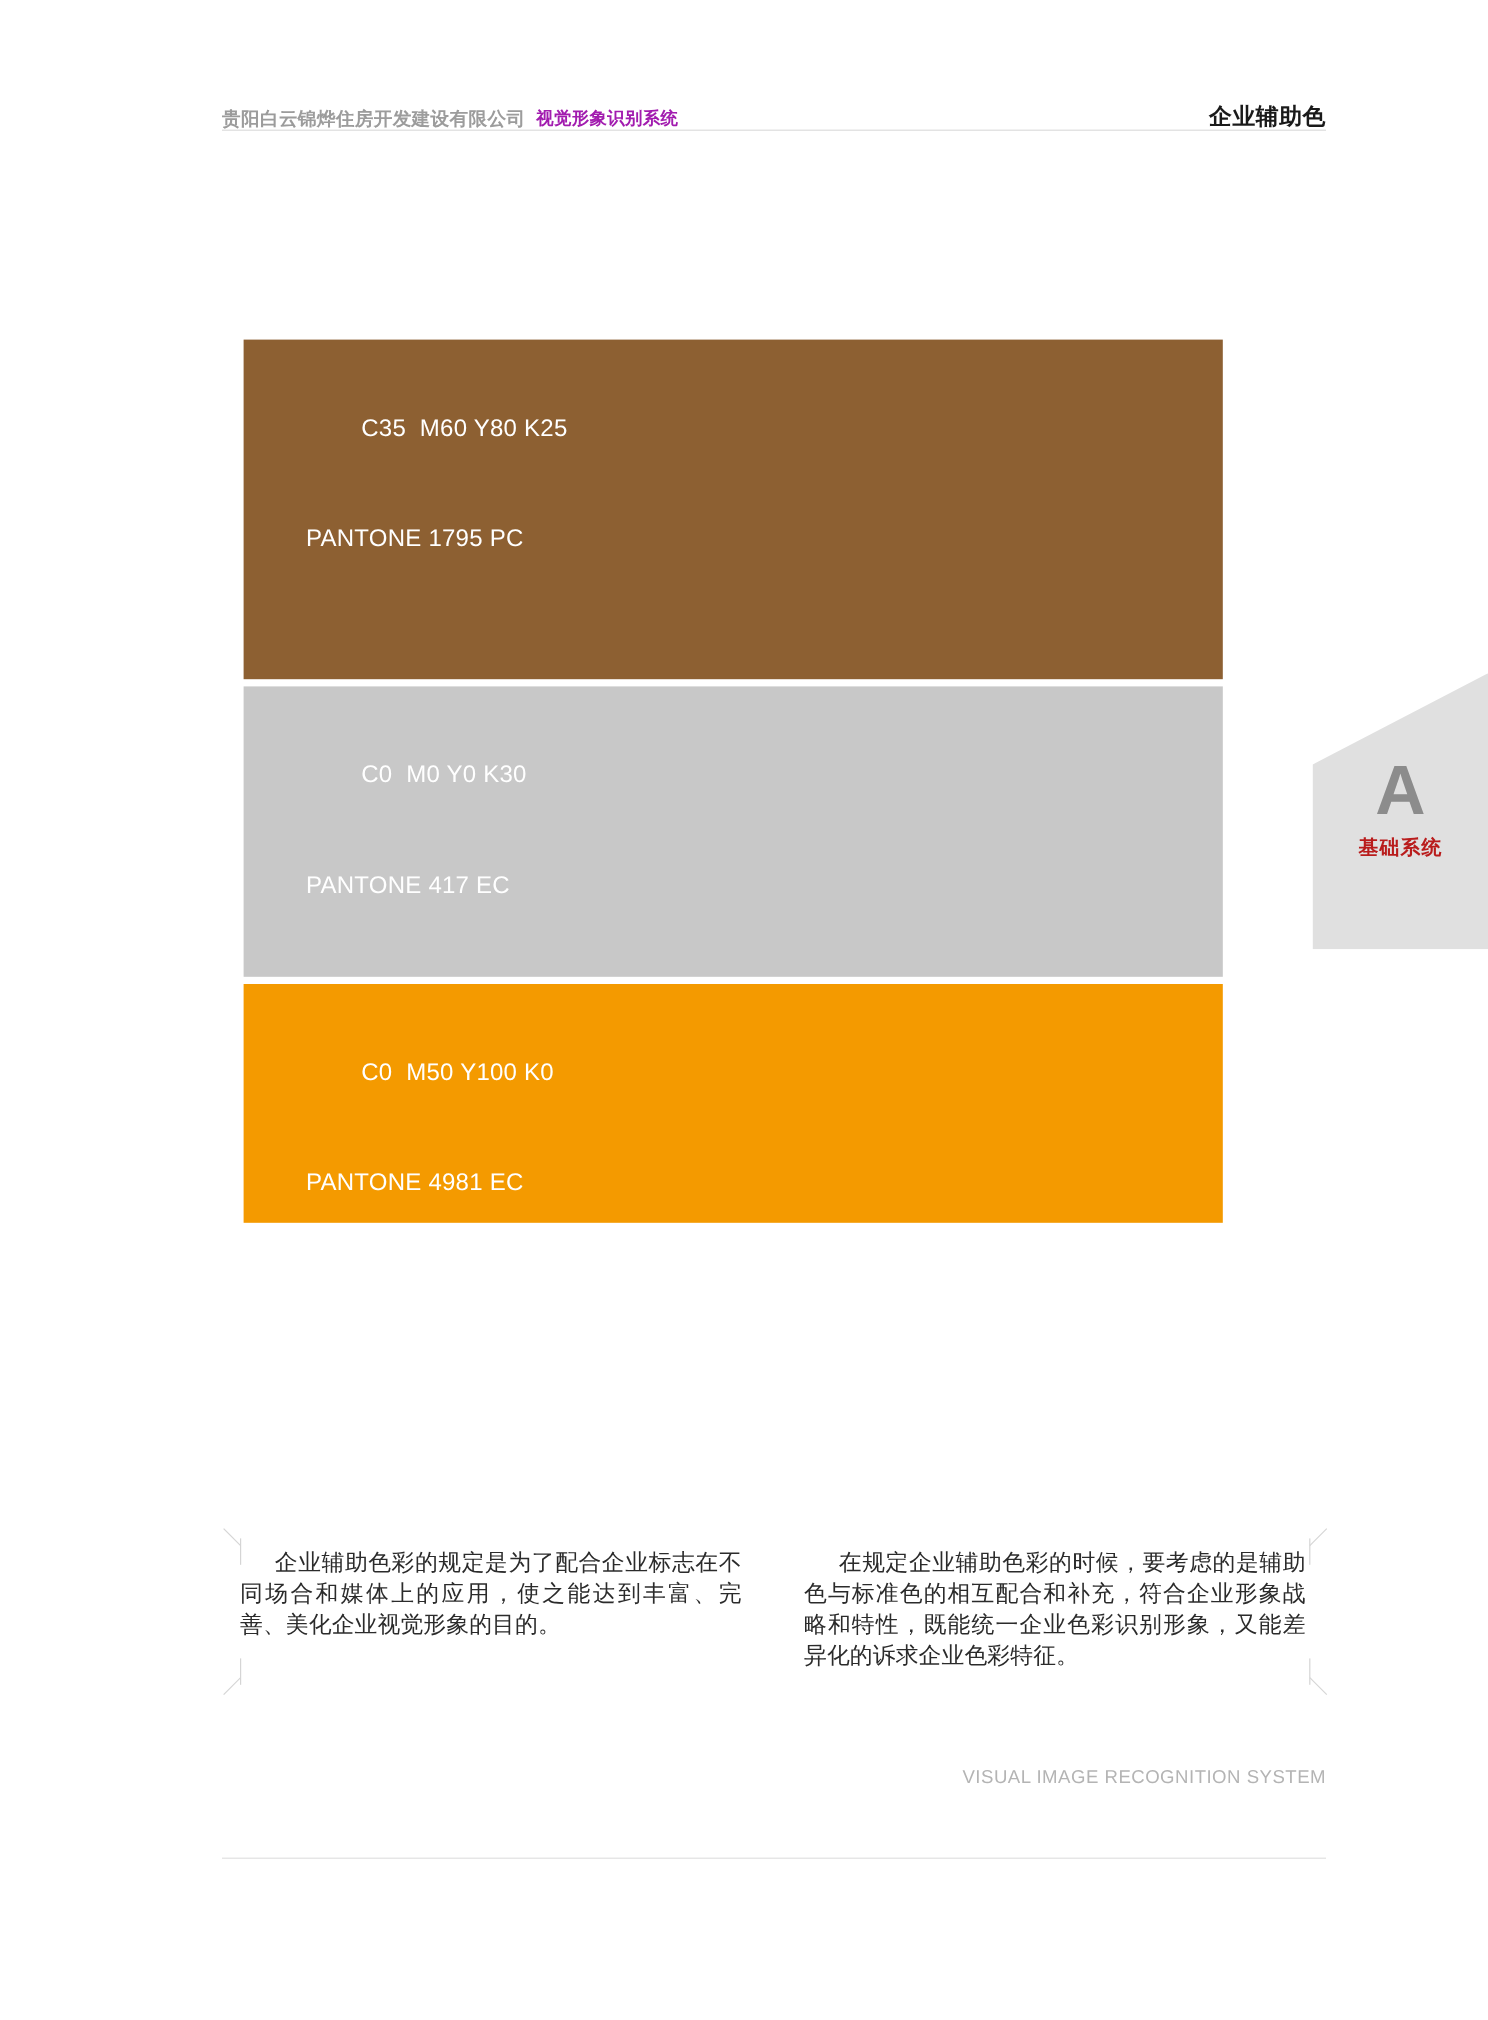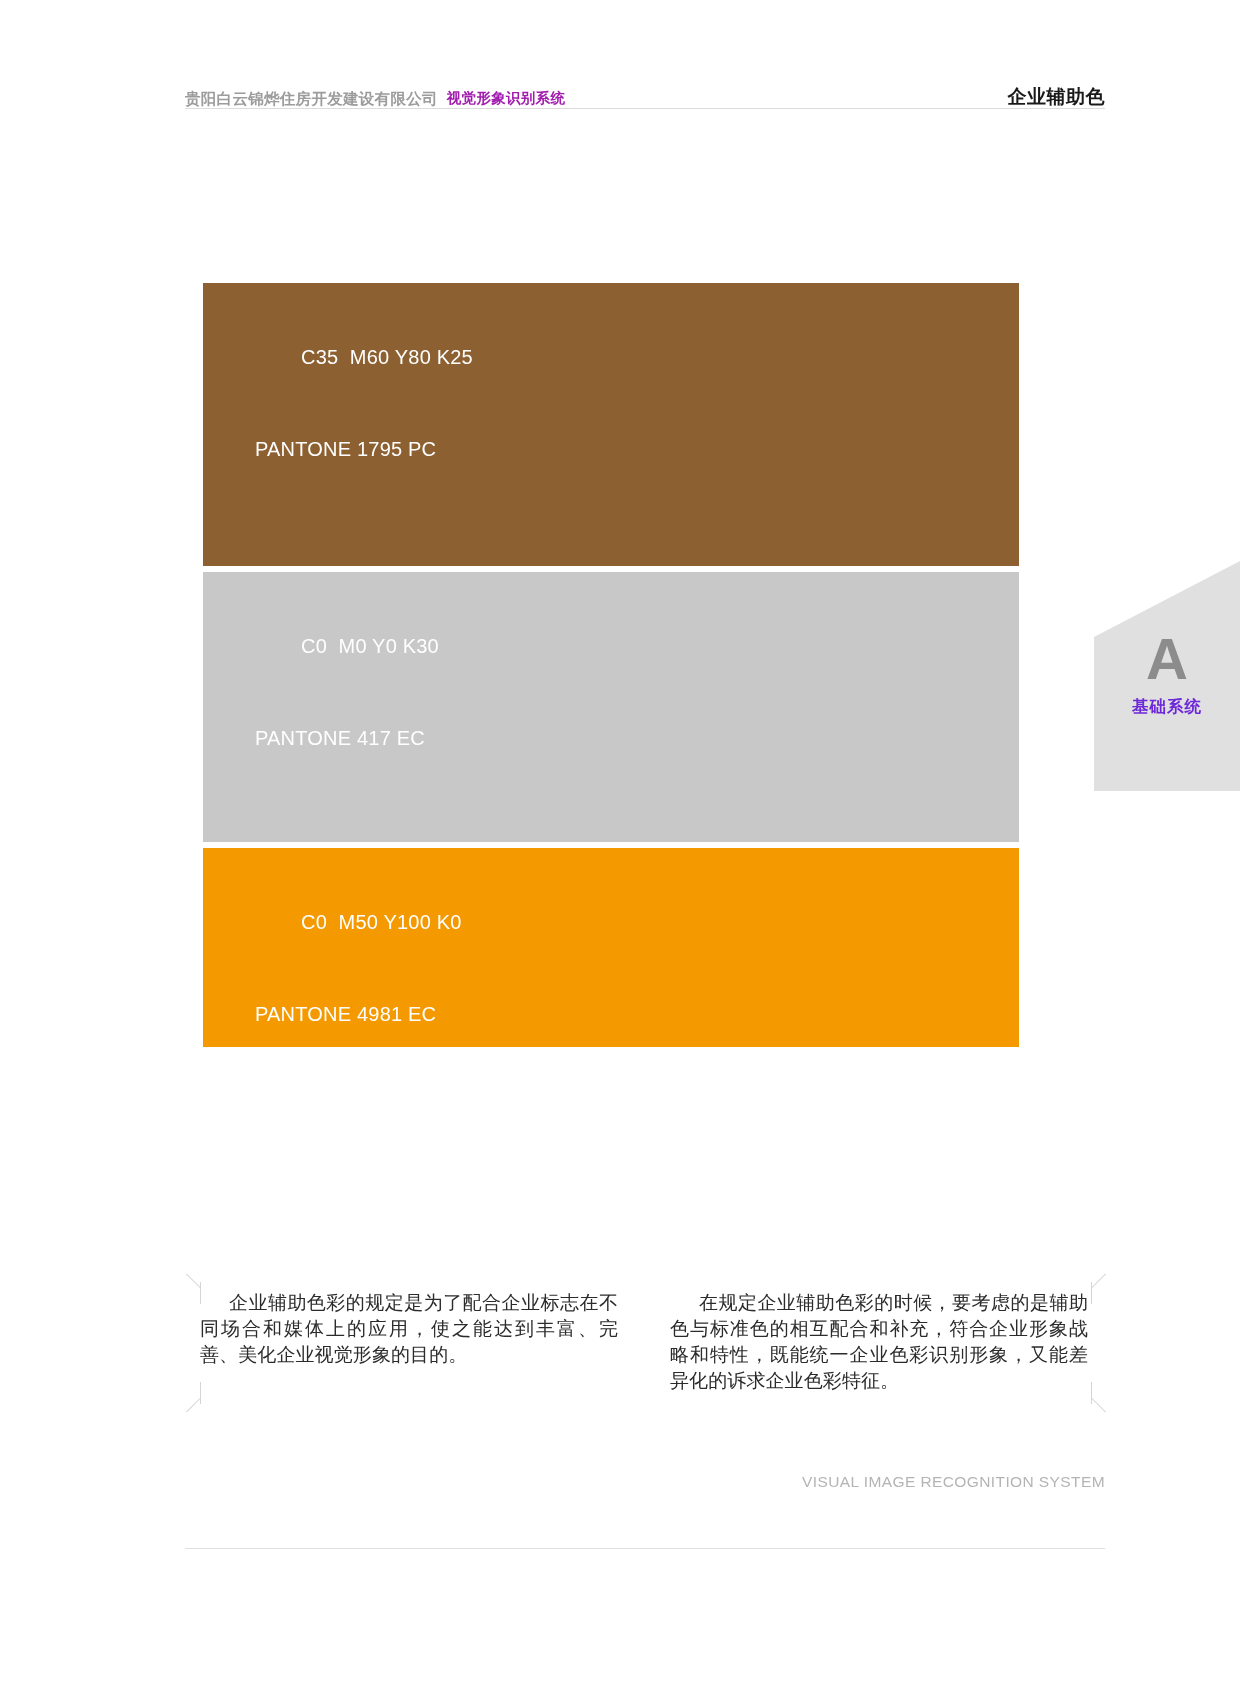--- a/index.html
+++ b/index.html
@@ -72,21 +72,21 @@
     top: 283px;
     width: 816px;
   }
   .swatch {
     position: relative;
     width: 816px;
   }
   .swatch + .swatch { margin-top: 6px; }
 
   .swatch-1 { height: 283px; }
-  .swatch-2 { height: 270px; }
+  .swatch-2 { height: 242px; }
   .swatch-3 { height: 199px; }
 
   .swatch-label {
     position: absolute;
     left: 52px;
     top: 32px;
     color: #ffffff;
     font-size: 20px;
     line-height: 28px;
     letter-spacing: 0.2px;
@@ -255,21 +255,21 @@
     </div>
 
   </div>
 
   <div class="side-tab">
     <svg class="side-tab-shape" viewBox="0 0 180 230" preserveAspectRatio="none">
       <polygon id="sideTabPoly" points="34,76 180,0 180,230 34,230" fill="#e0e0e0"></polygon>
     </svg>
     <div class="side-tab-text">
       <div class="side-tab-letter" style="color: rgb(140, 140, 140);">A</div>
-      <div class="side-tab-caption" style="color: #6d28d9;">基础系统</div>
+      <div class="side-tab-caption" style="color: #b91c1c;">基础系统</div>
     </div>
   </div>
 
   <div class="desc-block">
     <span class="bracket bracket-tl"></span>
     <span class="bracket bracket-tr"></span>
     <span class="bracket bracket-bl"></span>
     <span class="bracket bracket-br"></span>
 
     <div class="desc-cols">

